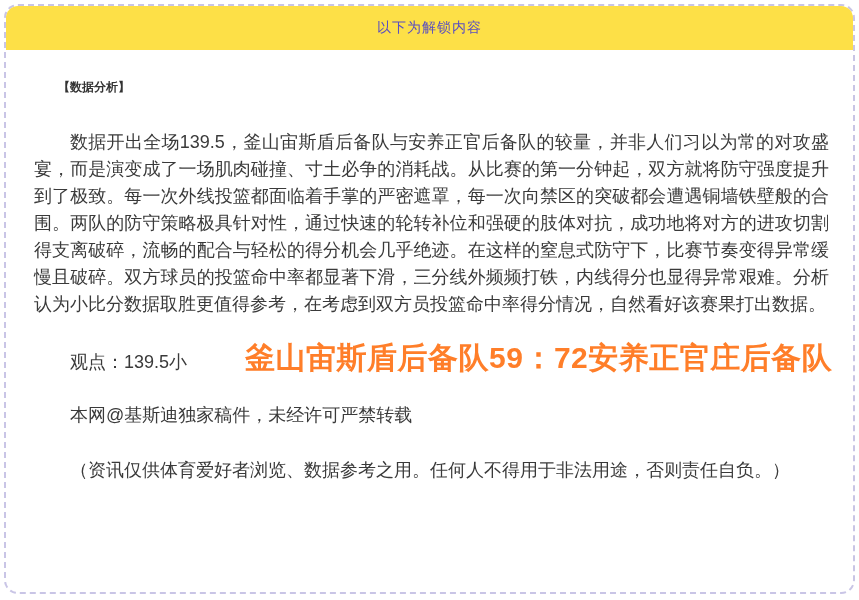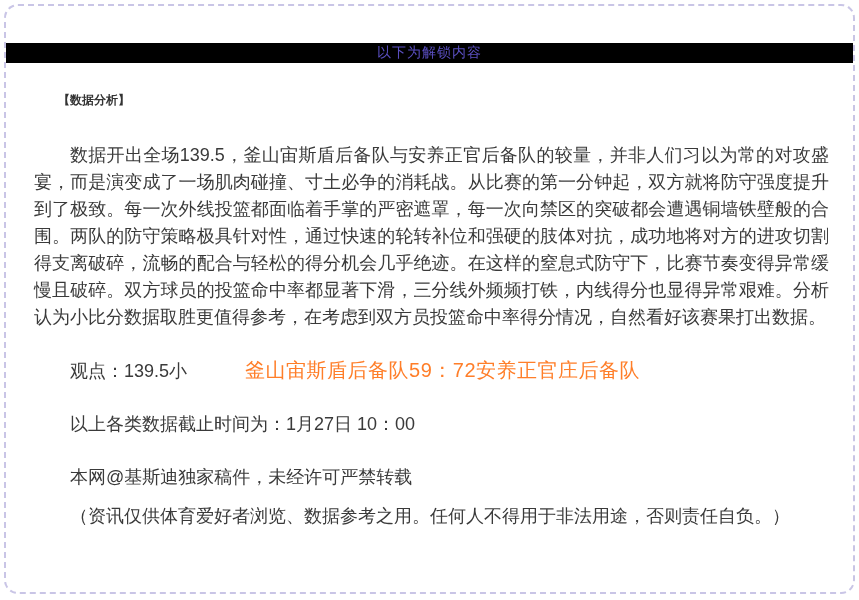--- a/index.html
+++ b/index.html
@@ -20,29 +20,28 @@
     top: 4px;
     right: 4px;
     bottom: 6px;
     border: 2px dashed #c9c5e6;
     border-radius: 14px;
     background: #ffffff;
     overflow: hidden;
     box-sizing: border-box;
   }
   .banner {
-    background: #000000;
-    height: 20px;
+    background: #fde047;
+    height: 44px;
     display: flex;
     align-items: center;
     justify-content: center;
     color: #5a4fc0;
     font-size: 14px;
     letter-spacing: 1px;
-    margin-top: 37px;
   }
   .content {
     padding: 0 24px 0 28px;
     color: #3a3a3a;
     font-size: 18px;
     line-height: 27px;
   }
   .heading {
     font-size: 12px;
     font-weight: bold;
@@ -54,42 +53,41 @@
     margin: 28px 0 4px 0;
     text-indent: 2em;
     text-align: justify;
   }
   .viewpoint-row {
     margin: 26px 0 0 0;
     text-indent: 2em;
     white-space: nowrap;
   }
   .score {
-    font-size: 20px;
-    font-weight: normal;
+    font-size: 30px;
+    font-weight: bold;
     color: #ff7e29;
     margin-left: 58px;
     letter-spacing: 0.5px;
   }
   .note {
     margin: 26px 0 0 0;
     text-indent: 2em;
   }
   .note.last {
-    margin-top: 12px;
+    margin-top: 28px;
   }
 </style>
 </head>
 <body>
 
 <div class="page-frame">
   <div class="banner">
     <span>以下为解锁内容</span>
   </div>
   <div class="content">
     <h2 class="heading">【数据分析】</h2>
     <p class="analysis">数据开出全场139.5，釜山宙斯盾后备队与安养正官后备队的较量，并非人们习以为常的对攻盛宴，而是演变成了一场肌肉碰撞、寸土必争的消耗战。从比赛的第一分钟起，双方就将防守强度提升到了极致。每一次外线投篮都面临着手掌的严密遮罩，每一次向禁区的突破都会遭遇铜墙铁壁般的合围。两队的防守策略极具针对性，通过快速的轮转补位和强硬的肢体对抗，成功地将对方的进攻切割得支离破碎，流畅的配合与轻松的得分机会几乎绝迹。在这样的窒息式防守下，比赛节奏变得异常缓慢且破碎。双方球员的投篮命中率都显著下滑，三分线外频频打铁，内线得分也显得异常艰难。分析认为小比分数据取胜更值得参考，在考虑到双方员投篮命中率得分情况，自然看好该赛果打出数据。</p>
     <p class="viewpoint-row"><span>观点：139.5小</span><span class="score">釜山宙斯盾后备队59：72安养正官庄后备队</span></p>
-    <p class="note">以上各类数据截止时间为：1月27日 10：00</p>
     <p class="note">本网@基斯迪独家稿件，未经许可严禁转载</p>
     <p class="note last">（资讯仅供体育爱好者浏览、数据参考之用。任何人不得用于非法用途，否则责任自负。）</p>
   </div>
 </div>
 
 </body></html>

